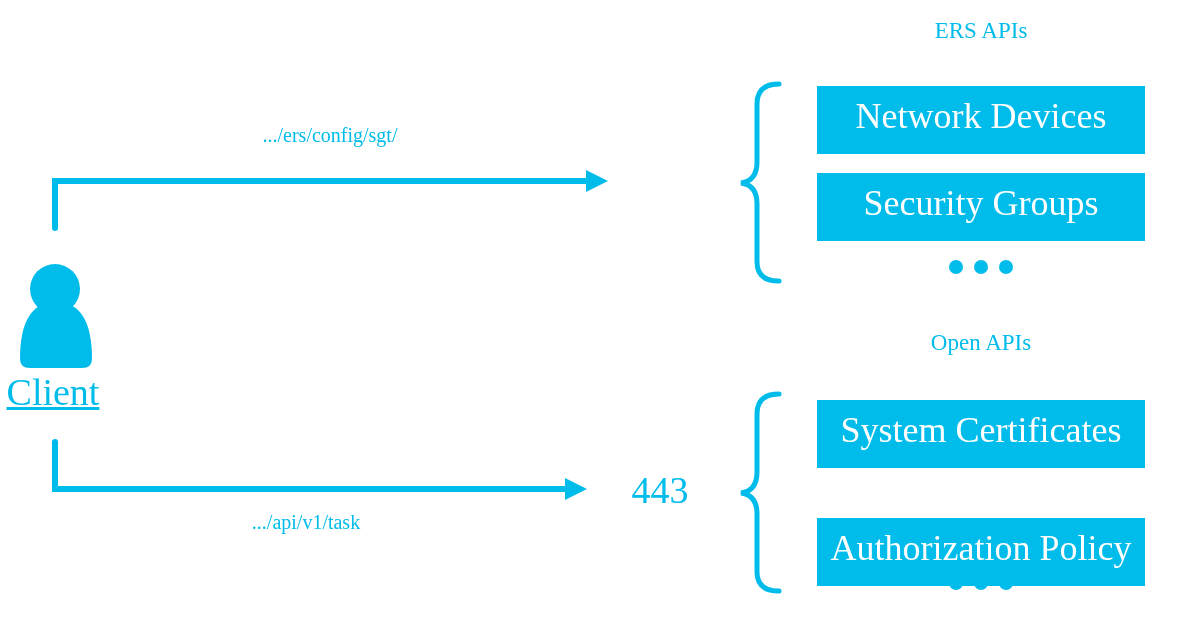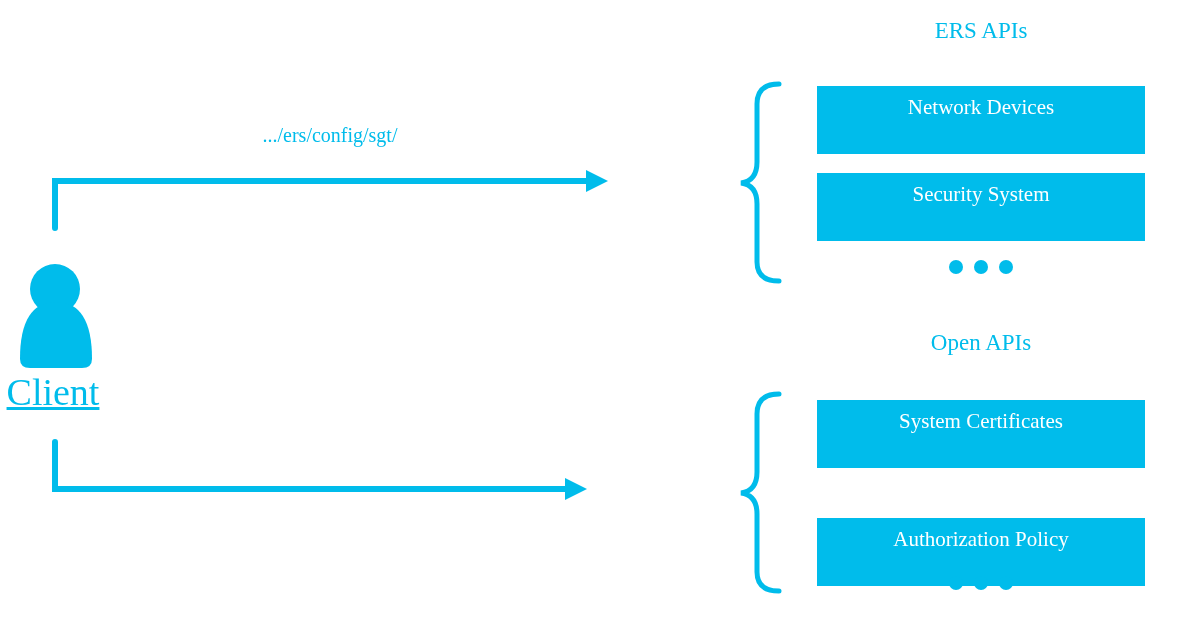--- a/index.html
+++ b/index.html
@@ -21,21 +21,21 @@
   .port-bottom { left:615px; top:470px; }
   .client-label { left:0px; top:372px; width:106px; font-size:38px;text-decoration:underline; }
   .group-title { position:absolute; left:817px; width:328px; text-align:center;
                  font-size:23px; color:var(--accent); }
   .title-ers { top:18px; }
   .title-open { top:330px; }
   .api-box {
     position:absolute; left:817px; width:328px; height:68px;
     background:var(--accent); color:var(--box-text);
     display:flex; justify-content:center; align-items:flex-start;
-    padding-top:9px; font-size:21px;
+    padding-top:9px; font-size:36px;
   }
   .box-1a { top:86px; }
   .box-1b { top:173px; }
   .box-2a { top:400px; }
   .box-2b { top:487px;margin-top:31px; }
   .dots { position:absolute; left:817px; width:328px; display:flex;
           justify-content:center; gap:11px; }
   .dots-1 { top:260px; }
   .dots-2 { top:576px; }
   .dot { width:14px; height:14px; border-radius:50%; background:var(--accent); }
@@ -64,27 +64,29 @@
 
     <path d="M 779 84 Q 757 84 757 104 L 757 162 Q 757 181 741 183 Q 757 185 757 204 L 757 262 Q 757 281 779 281" fill="none" stroke="#00BCEB" stroke-width="5" stroke-linecap="round"></path>
 
     <path d="M 779 394 Q 757 394 757 414 L 757 472 Q 757 491 741 493 Q 757 495 757 514 L 757 572 Q 757 591 779 591" fill="none" stroke="#00BCEB" stroke-width="5" stroke-linecap="round"></path>
   </svg>
 
   <div class="lbl client-label">Client</div>
 
   <div class="lbl route-label route-top">.../ers/config/sgt/</div>
 
+  <div class="lbl route-label route-bottom">.../api/v1/task</div>
+  <div class="lbl port-label port-bottom">443</div>
 
   <div class="group-title title-ers">ERS APIs</div>
   <div class="api-box box-1a">
     <span>Network Devices</span>
   </div>
   <div class="api-box box-1b">
-    <span>Security System</span>
+    <span>Security Groups</span>
   </div>
   <div class="dots dots-1">
     <span class="dot"></span>
     <span class="dot"></span>
     <span class="dot"></span>
   </div>
 
   <div class="group-title title-open">Open APIs</div>
   <div class="api-box box-2a">
     <span>System Certificates</span>

